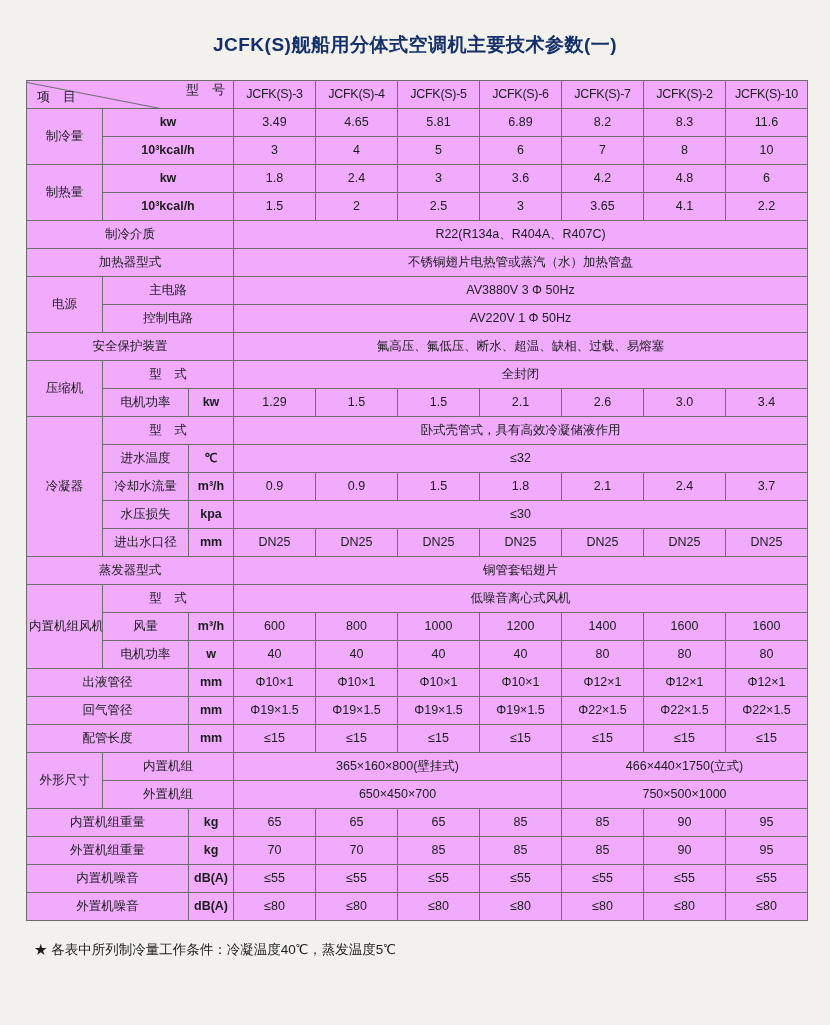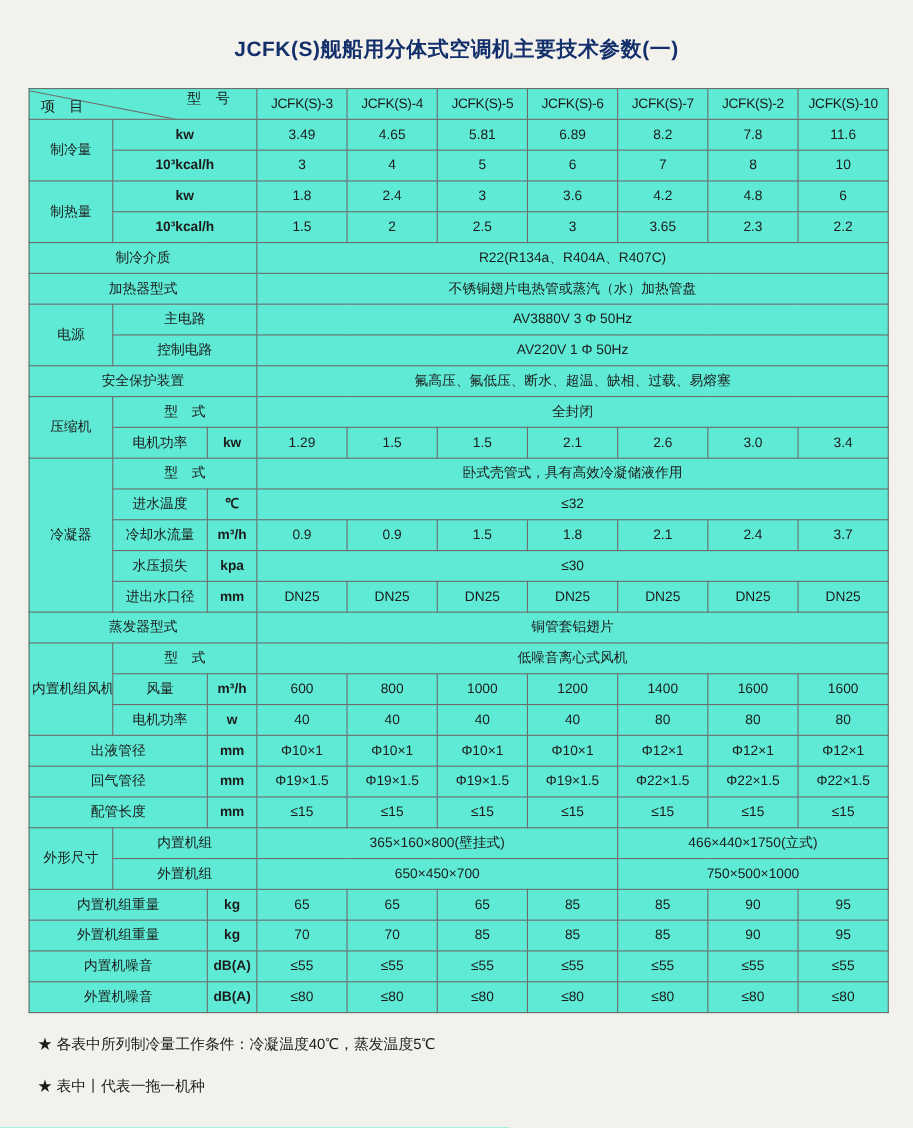--- a/index.html
+++ b/index.html
@@ -28,21 +28,21 @@
     font-weight: bold;
     color: #14306b;
     letter-spacing: 0.5px;
     padding-top: 32px;
     padding-bottom: 22px;
   }
   table.spec {
     border-collapse: collapse;
     width: 778px;
     table-layout: fixed;
-    background: #5eead4;
+    background: #f0abfc;
   }
   table.spec td {
     border: 1px solid #6d6d6d;
     font-size: 12.5px;
     text-align: center;
     vertical-align: middle;
     height: 25px;
     padding: 1px 2px;
     color: #1c1c1c;
     line-height: 1.15;
@@ -82,34 +82,33 @@
     transform-origin: left top;
   }
   .corner .tl {
     position: absolute;
     left: 10px;
     bottom: 3px;
     font-size: 13px;
   }
   .corner .br {
     position: absolute;
-    right: 24px;
+    right: 8px;
     top: 2px;
     font-size: 13px;
   }
   .notes {
     margin-top: 16px;
     padding-left: 8px;
     font-size: 13.5px;
     line-height: 1.9;
     color: #1c1c1c;
   }
   .notes div {
     white-space: nowrap;
-    margin-top: 12px;
   }
 </style>
 </head>
 <body>
 
 <div class="page">
 
   <div class="title">JCFK(S)舰船用分体式空调机主要技术参数(一)</div>
 
   <table class="spec">
@@ -143,21 +142,21 @@
       </tr>
 
       <tr>
         <td class="lbl" rowspan="2">制冷量</td>
         <td class="unit" colspan="2">kw</td>
         <td>3.49</td>
         <td>4.65</td>
         <td>5.81</td>
         <td>6.89</td>
         <td>8.2</td>
-        <td>7.8</td>
+        <td>8.3</td>
         <td>11.6</td>
       </tr>
       <tr>
         <td class="unit" colspan="2">10³kcal/h</td>
         <td>3</td>
         <td>4</td>
         <td>5</td>
         <td>6</td>
         <td>7</td>
         <td>8</td>
@@ -175,21 +174,21 @@
         <td>4.8</td>
         <td>6</td>
       </tr>
       <tr>
         <td class="unit" colspan="2">10³kcal/h</td>
         <td>1.5</td>
         <td>2</td>
         <td>2.5</td>
         <td>3</td>
         <td>3.65</td>
-        <td>2.3</td>
+        <td>4.1</td>
         <td>2.2</td>
       </tr>
 
       <tr>
         <td class="lbl" colspan="3">制冷介质</td>
         <td colspan="7">R22(R134a、R404A、R407C)</td>
       </tr>
 
       <tr>
         <td class="lbl" colspan="3">加热器型式</td>
@@ -392,16 +391,15 @@
         <td>≤80</td>
         <td>≤80</td>
         <td>≤80</td>
         <td>≤80</td>
       </tr>
     </tbody>
   </table>
 
   <div class="notes">
     <div>★ 各表中所列制冷量工作条件：冷凝温度40℃，蒸发温度5℃</div>
-    <div>★ 表中丨代表一拖一机种</div>
   </div>
 
 </div>
 
 </body></html>

